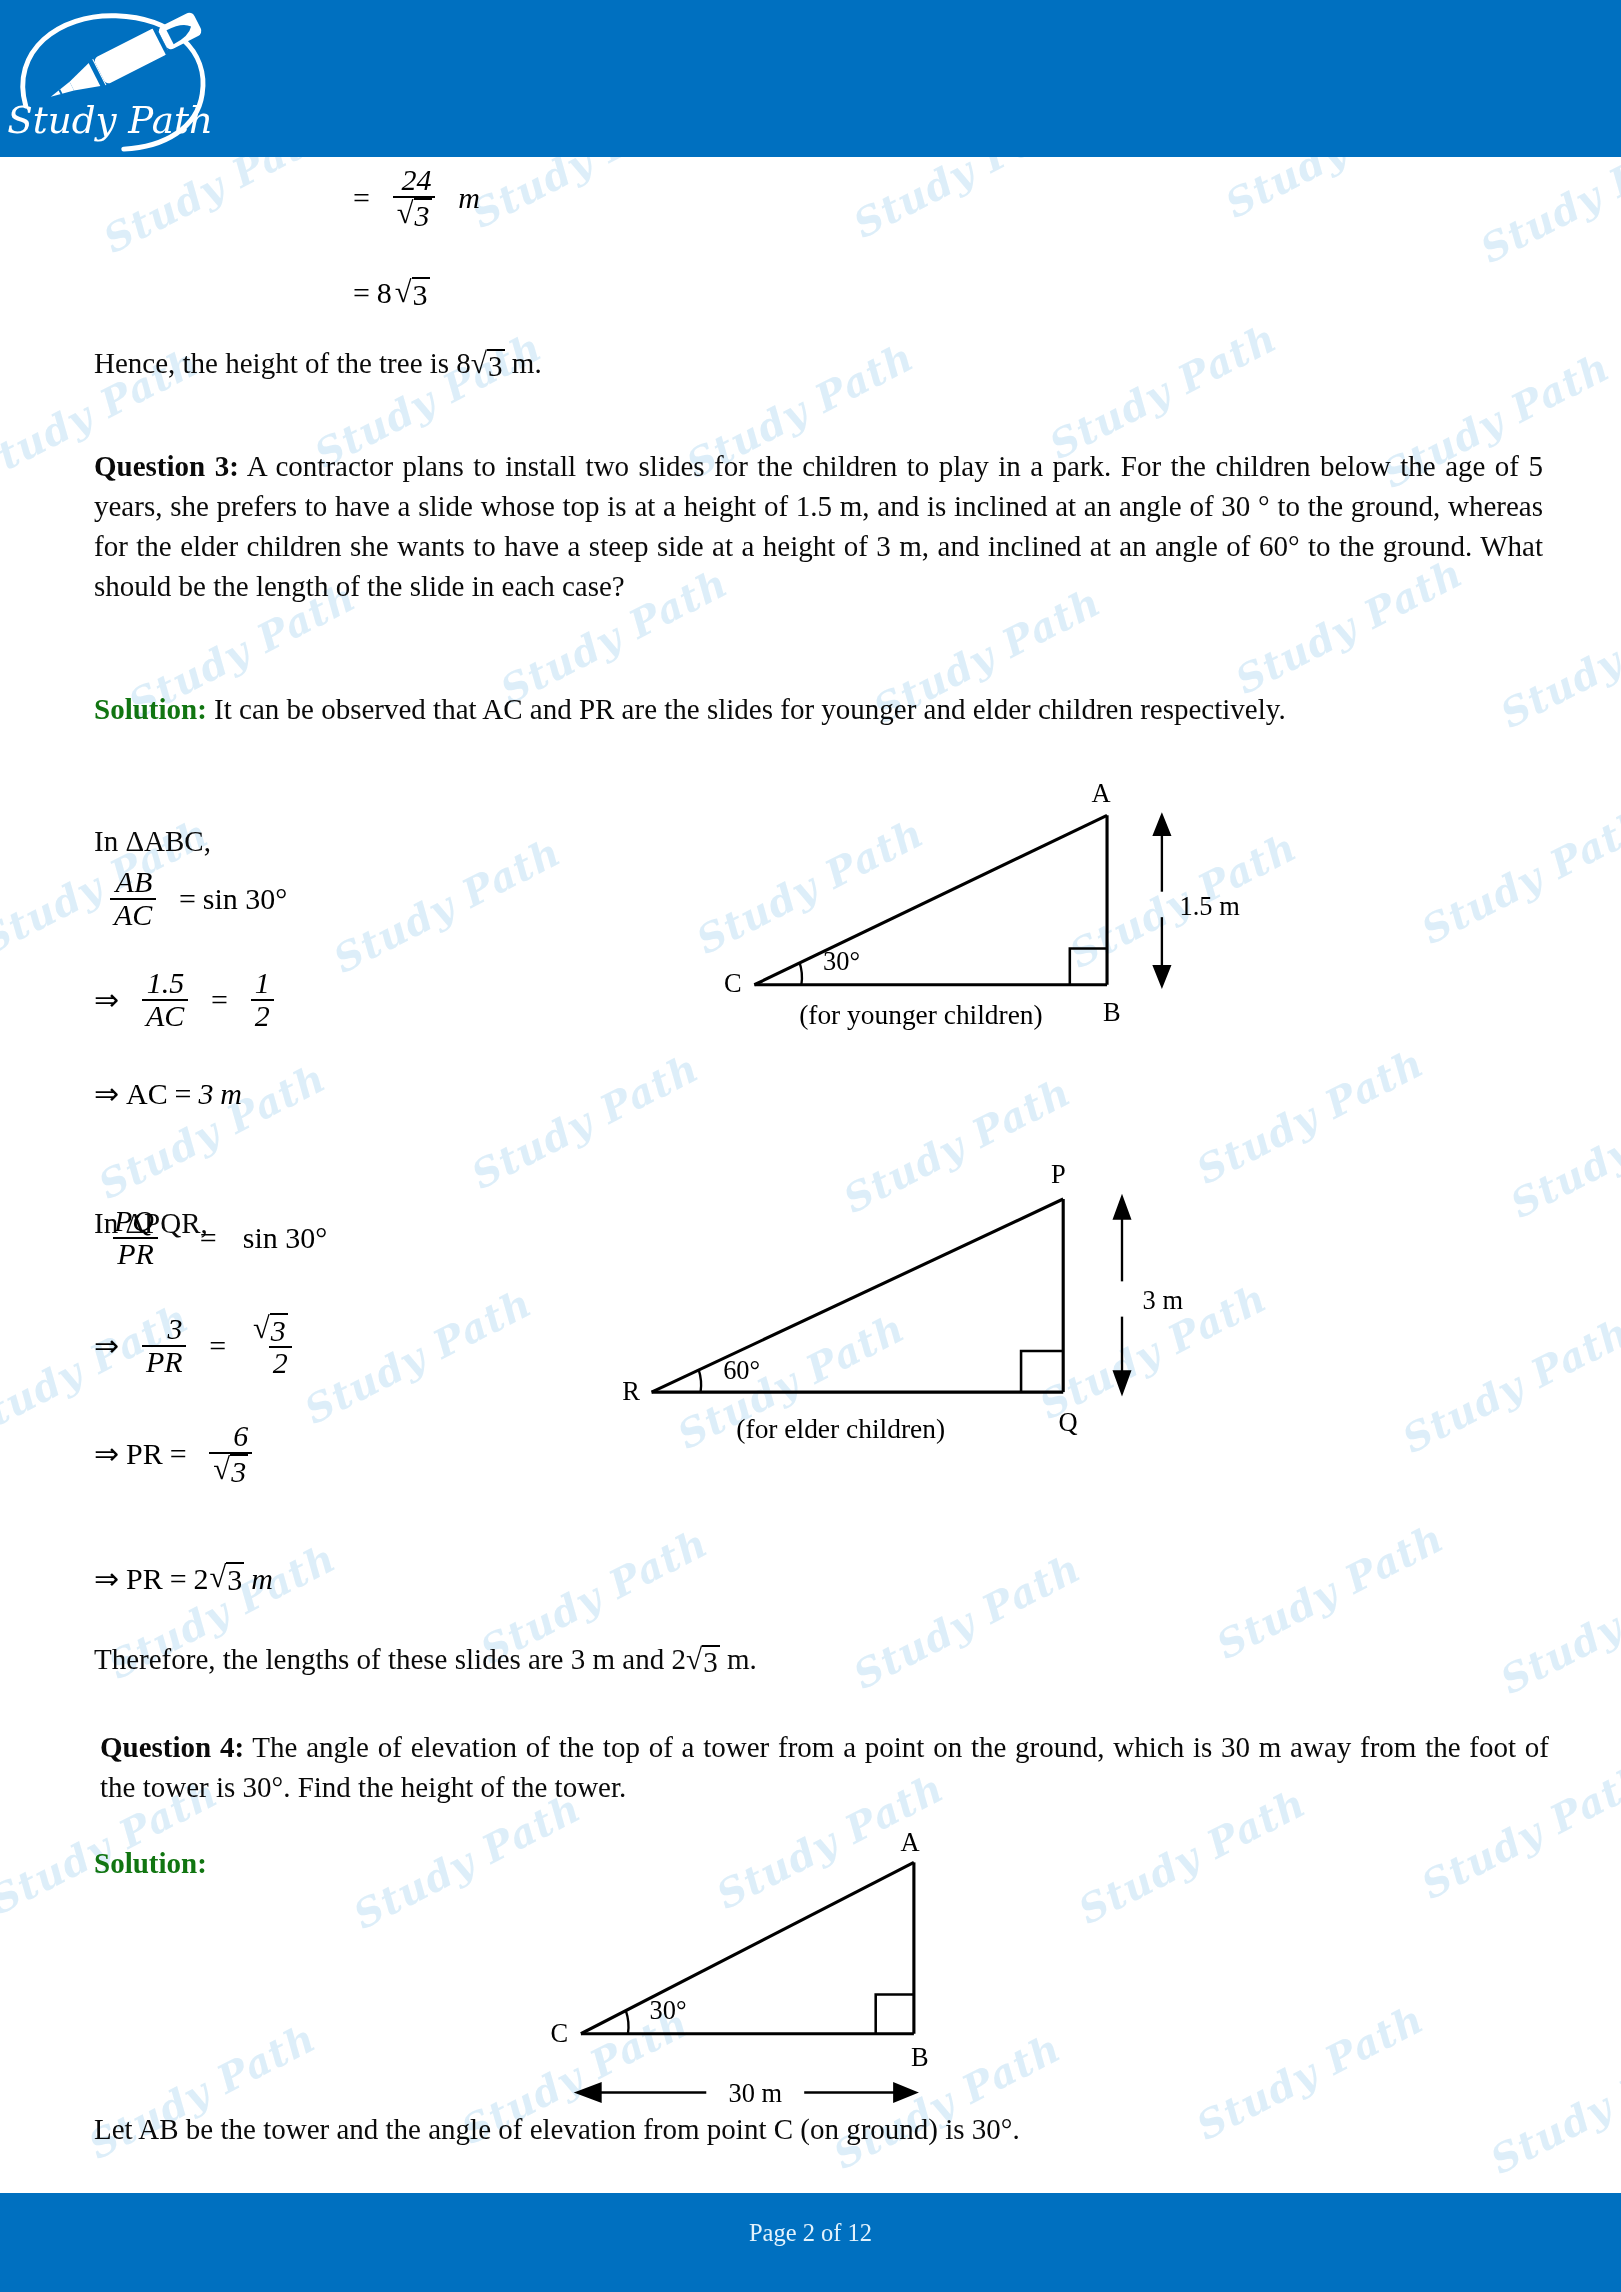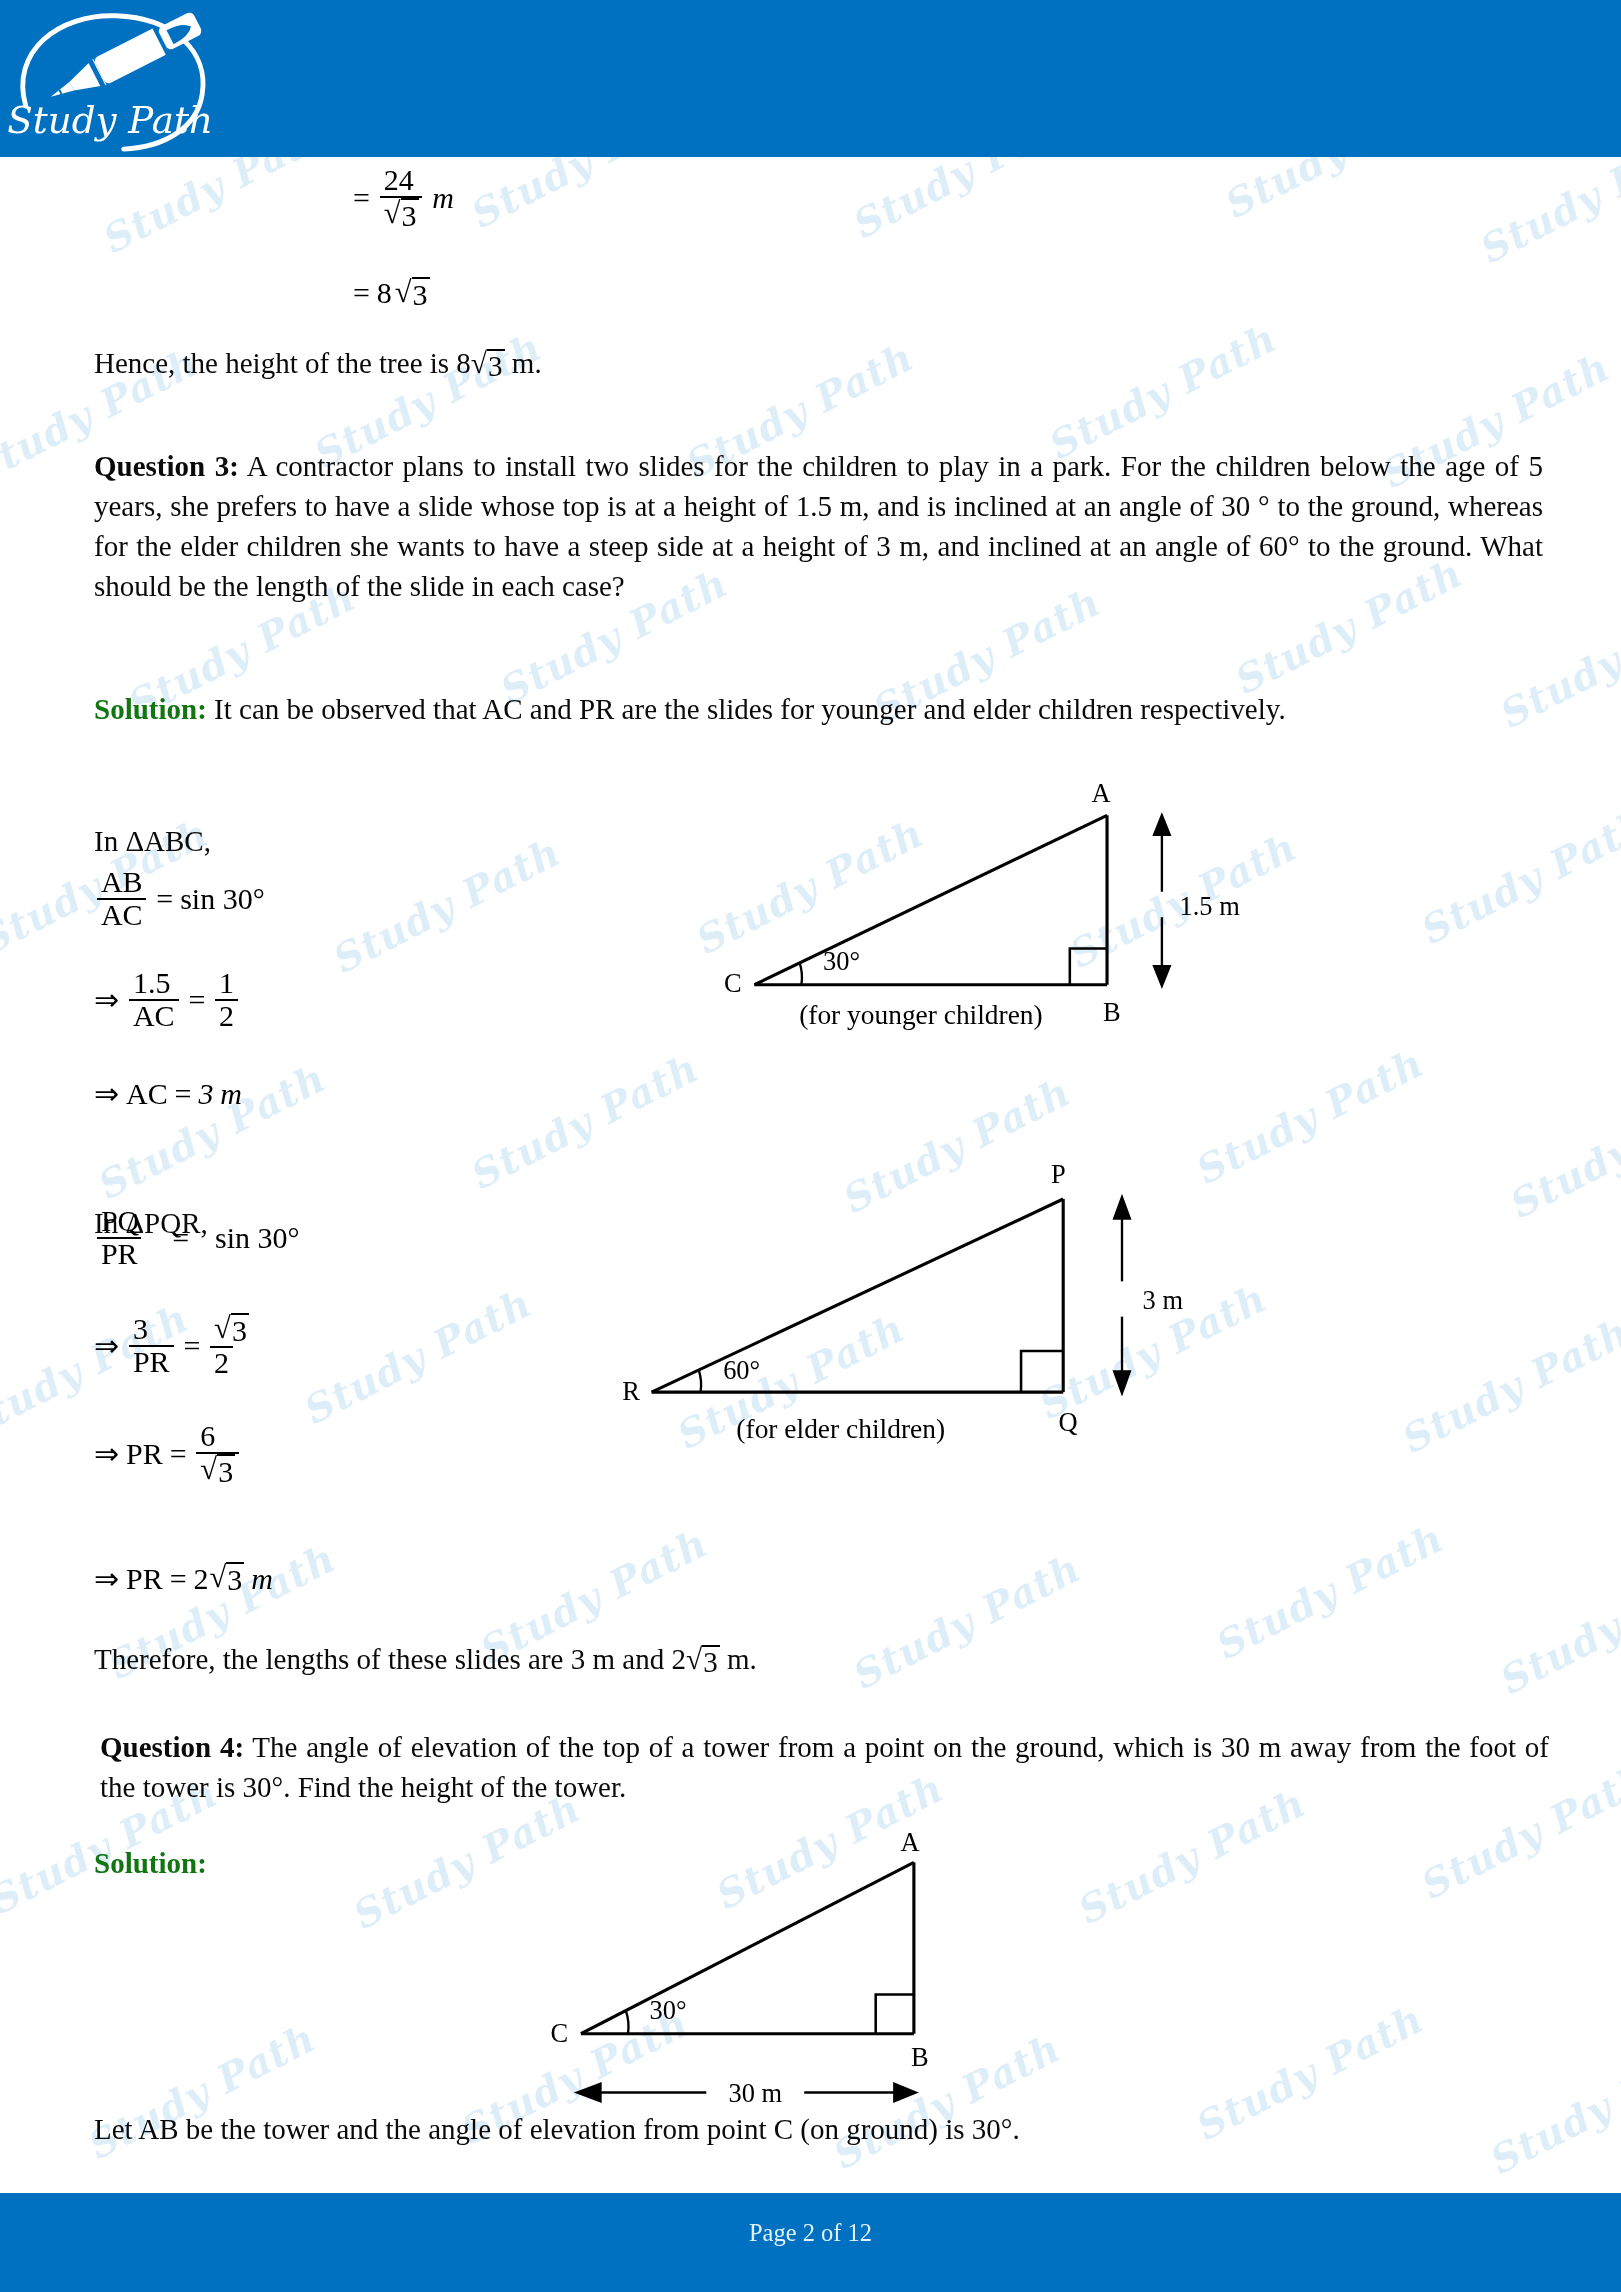--- a/index.html
+++ b/index.html
@@ -122,24 +122,25 @@
     color: #000;
     display: flex;
     align-items: center;
     gap: 6.9px;
     white-space: nowrap;
   }
   .math .it { font-style: italic; }
   .frac {
     display: inline-flex;
     flex-direction: column;
-    align-items: flex-start;
+    align-items: flex-end;
     vertical-align: middle;
     line-height: 1.03;
-    margin: 0 3px;
+    margin: 0 16px;
+    font-style: italic;
   }
   .frac .num { padding: 0 3.9px; }
   .frac .den { padding: 0 3.9px; border-top: 2.2px solid #000; }
   .sqrt {
     display: inline-flex;
     align-items: flex-start;
     line-height: 1;
   }
   .sqrt .rad { font-size: 1.02em; margin-right: 0px; }
   .sqrt .rval { border-top: 2px solid #000; padding: 1px 2px 0 1px; }

